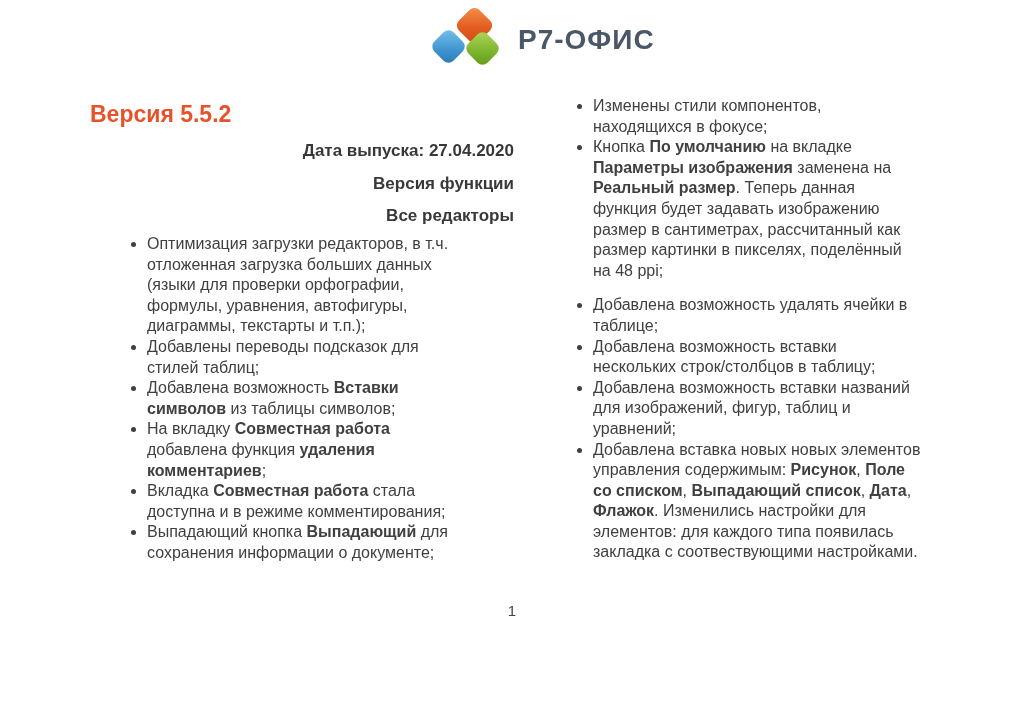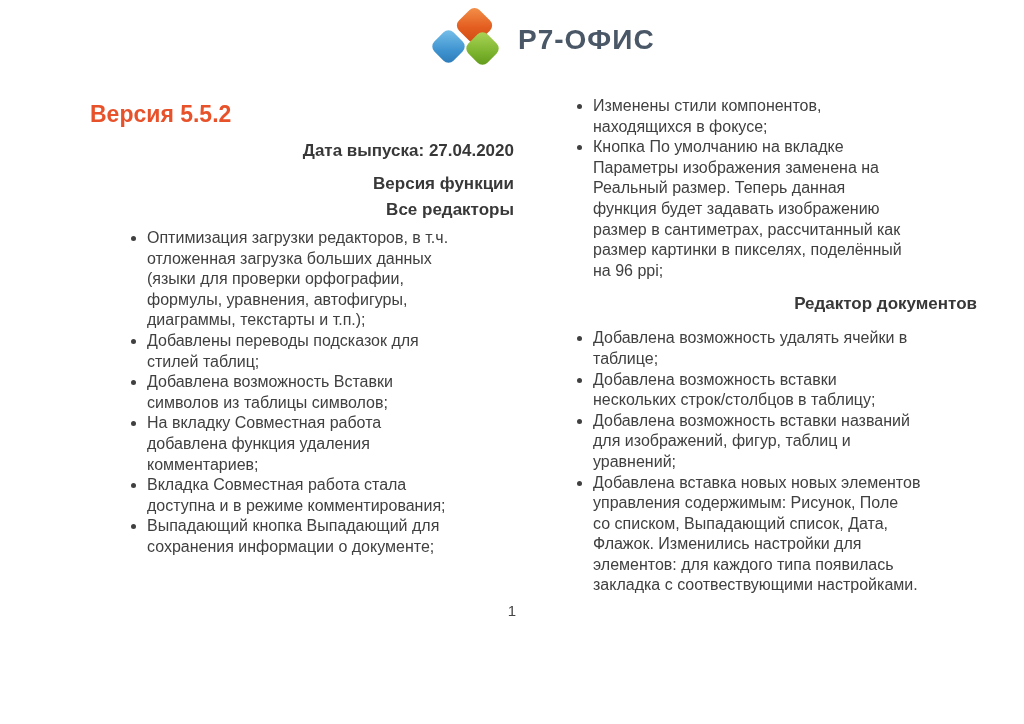--- a/index.html
+++ b/index.html
@@ -38,32 +38,32 @@
   .col { position: absolute; }
   #left-col  { left: 90px;  top: 99px; width: 424px; }
   #right-col { left: 533px; top: 96px; width: 444px; }
 
   .doc-title {
     font-size: 23px; line-height: 30px; font-weight: bold; color: #e8522a;
   }
   .h-bold { font-size: 17px; line-height: 21px; font-weight: bold; color: #383838; text-align: right; }
   .release-date { margin-top: 11px; }
   .h-new  { margin-top: 12px; }
-  .h-all  { margin-top: 5px; }
+  .h-all  { margin-top: 11px; }
   .r-head { margin-top: 12px; }
 
   ul { list-style: disc outside; margin: 0; padding-left: 57px; }
   #right-col ul { padding-left: 60px; }
   #left-list { margin-top: 8px; }
   #right-list-bottom { margin-top: 14px; }
   li {
     font-size: 16px; line-height: 20.6px; color: #404040;
     white-space: pre-wrap;
   }
-  li b { font-weight: normal; margin-top: 28px; }
+  li b { font-weight: bold; margin-top: 28px; }
 
   .page-number {
     position: absolute; left: 0; right: 0; top: 602px;
     text-align: center; font-size: 15px; color: #444444;
   }
 </style>
 </head>
 <body>
 
 <div class="logo">
@@ -101,23 +101,22 @@
 <div id="right-col" class="col">
   <ul id="right-list-top">
       <li><span>Изменены стили компонентов,
 находящихся в фокусе;</span></li>
       <li><span>Кнопка </span><b>По умолчанию</b><span> на вкладке
 </span><b>Параметры изображения</b><span> заменена на
 </span><b>Реальный размер</b><span>. Теперь данная
 функция будет задавать изображению
 размер в сантиметрах, рассчитанный как
 размер картинки в пикселях, поделённый
-на 96 ppi;</span></li>
+на 48 ppi;</span></li>
     </ul>
-  <div class="h-bold r-head">Редактор документов</div>
   <ul id="right-list-bottom">
       <li><span>Добавлена возможность удалять ячейки в
 таблице;</span></li>
       <li><span>Добавлена возможность вставки
 нескольких строк/столбцов в таблицу;</span></li>
       <li><span>Добавлена возможность вставки названий
 для изображений, фигур, таблиц и
 уравнений;</span></li>
       <li><span>Добавлена вставка новых новых элементов
 управления содержимым: </span><b>Рисунок</b><span>, </span><b>Поле

